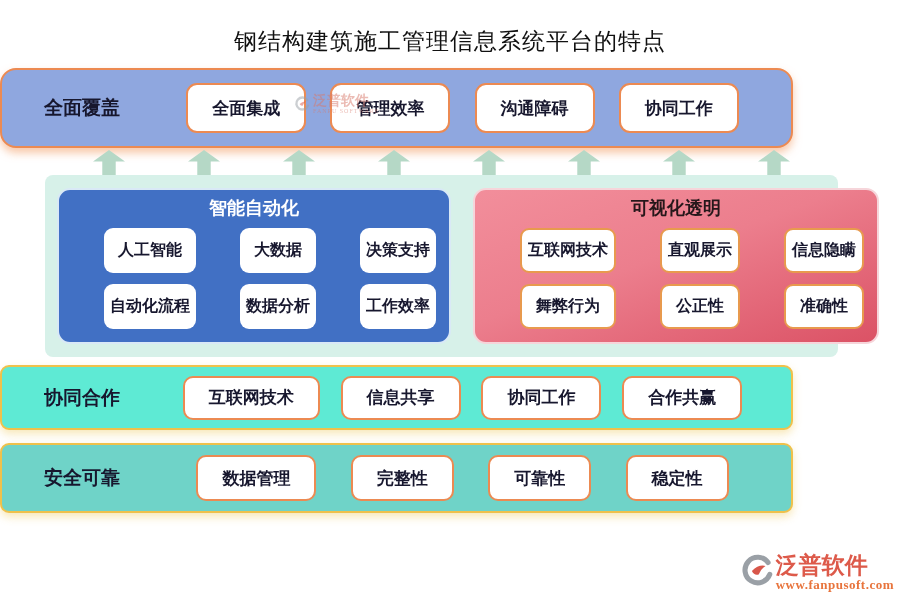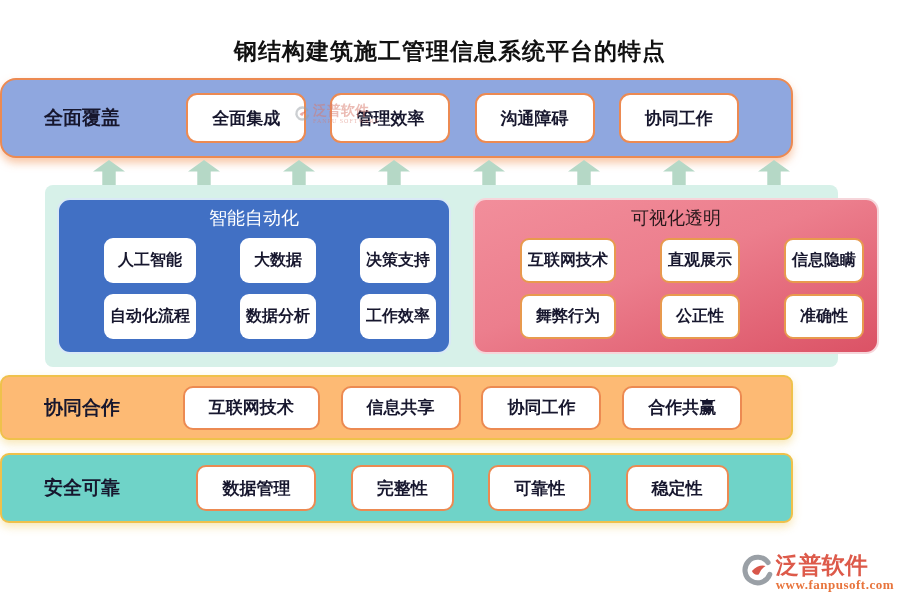--- a/index.html
+++ b/index.html
@@ -1,22 +1,22 @@
 <!DOCTYPE html>
 <html><head>
 <meta charset="utf-8">
 <style>
   html,body{margin:0;padding:0;background:#ffffff;}
   .canvas{
     position:relative;width:900px;height:600px;overflow:hidden;background:#ffffff;
     font-family:"Liberation Serif","DejaVu Serif",serif;
   }
   .title{
-    padding-top:36px;height:42px;text-align:center;
-    font-size:23px;font-weight:bold;color:#111111;letter-spacing:1px;
+    padding-top:26px;height:42px;text-align:center;
+    font-size:23px;font-weight:normal;color:#111111;letter-spacing:1px;
   }
   .band{
     width:793px;box-sizing:border-box;
     display:flex;align-items:center;position:relative;
   }
   .row-label{
     width:160px;text-align:center;font-size:19px;font-weight:bold;color:#17172e;
     flex:none;
   }
   .chips{flex:1;display:flex;justify-content:space-evenly;align-items:center;padding-right:28px;}
@@ -48,30 +48,30 @@
   }
   
   .panel{
     margin-left:45px;width:793px;height:182px;background:#D7F1E9;border-radius:8px;
     box-sizing:border-box;display:flex;gap:22px;padding:13px 12px;
   }
   .card{flex:1;border-radius:13px;display:flex;flex-direction:column;box-sizing:border-box;}
   .card-blue{background:#4170C4;border:2px solid #D9E9F6;}
   .card-red{background:linear-gradient(160deg,#F28E9B 0%,#EC7E8D 45%,#DB5265 100%);border:2px solid #F6D5DA;}
   .card-title{height:36px;display:flex;align-items:center;justify-content:center;
-    font-size:18px;font-weight:normal;}
+    font-size:18px;font-weight:bold;}
   .card-blue .card-title{color:#ffffff;}
   .card-red .card-title{color:#26171a;}
   .card-grid{flex:1;display:grid;grid-template-columns:repeat(3,1fr);gap:11px 12px;
     padding:2px 13px 13px;}
   .card-grid .chip{padding:0 6px;height:auto;border-radius:9px;font-size:16px;margin-left:32px;}
   .card-red .card-grid .chip{border:2px solid #E89A4E;}
   
   .row4{
-    margin-top:8px;height:65px;border-radius:9px;background:#fdba74;
+    margin-top:8px;height:65px;border-radius:9px;background:#5eead4;
     border:2px solid #EFC14B;box-shadow:0 4px 8px rgba(240,205,100,0.45);
   }
   .row4 .chip{height:40px;border:2px solid #EC8A52;border-radius:10px;}
   
   .row5{
     margin-top:13px;height:70px;border-radius:9px;background:#6FD3C8;
     border:2px solid #EFC14B;box-shadow:0 4px 8px rgba(240,205,100,0.45);
   }
   .row5 .chip{height:42px;border:2px solid #EC8A52;border-radius:10px;}
   

